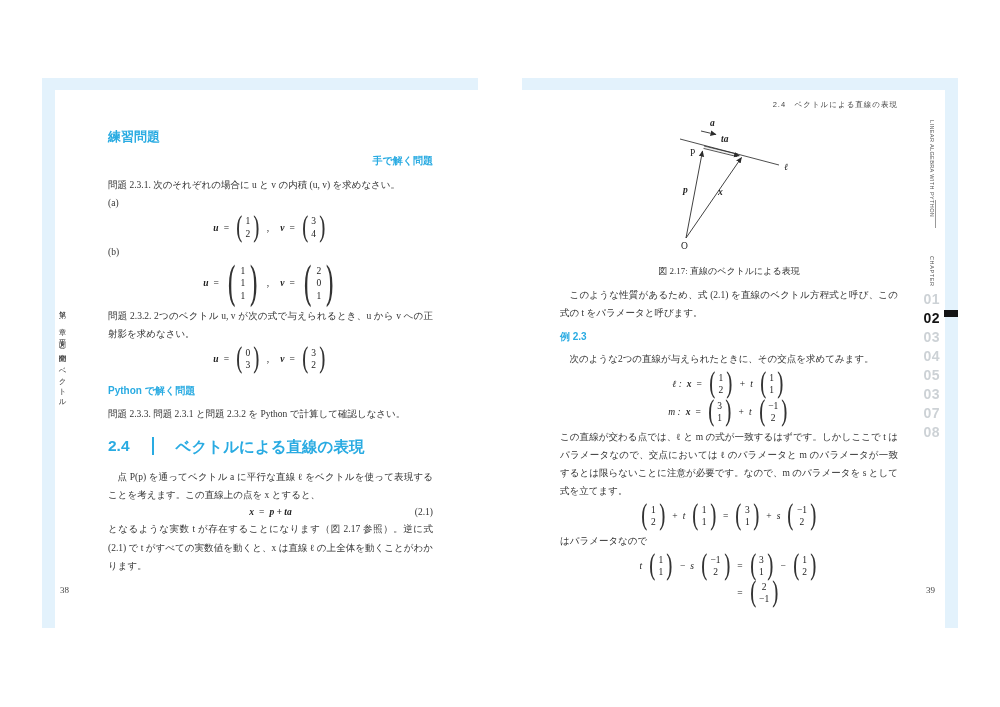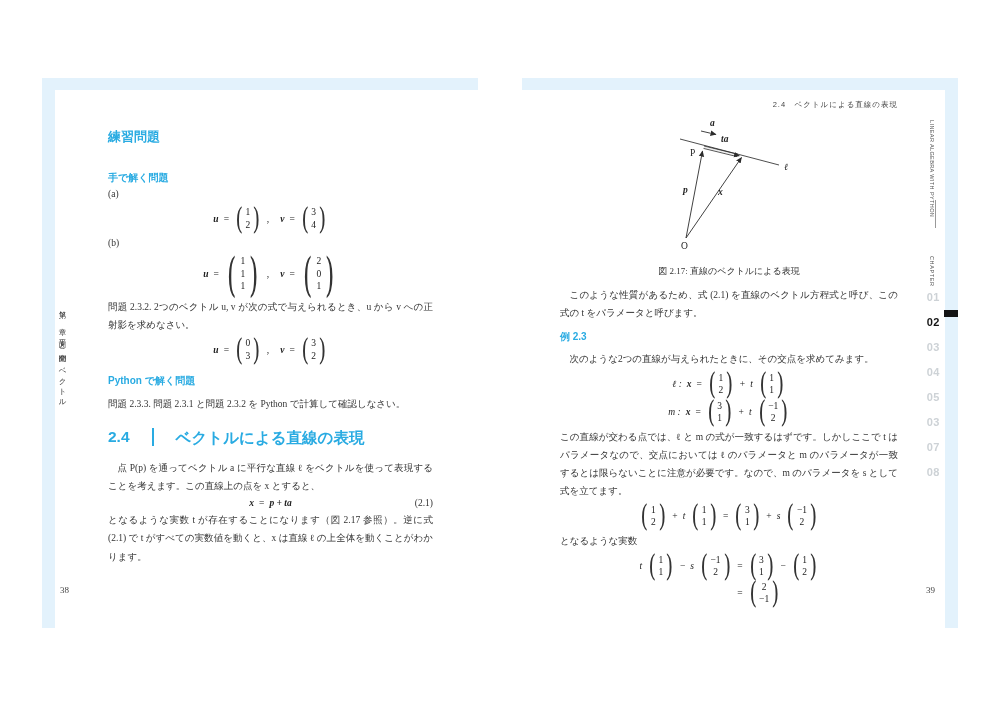--- a/index.html
+++ b/index.html
@@ -62,43 +62,44 @@
   .fig-caption { font-size:9px; color:#333; text-align:center; margin:2px 0 8px 0; }
 
   .side-title { position:absolute; left:935px; top:120px; transform:rotate(90deg);
                 transform-origin:left top; white-space:nowrap; font-family:"Liberation Sans",sans-serif;
                 font-size:5.5px; letter-spacing:.4px; color:#555; }
   .side-rule { position:absolute; left:935px; top:200px; width:1px; height:28px; background:#999; }
   .side-chapter { position:absolute; left:935px; top:256px; transform:rotate(90deg);
                   transform-origin:left top; white-space:nowrap; font-family:"Liberation Sans",sans-serif;
                   font-size:5.5px; letter-spacing:.6px; color:#555; }
   .ch-list { position:absolute; left:914px; top:291px; width:26px; display:flex;
-             flex-direction:column; gap:13px; align-items:flex-end;
-             font-family:"Liberation Sans",sans-serif; font-weight:bold; font-size:11px; }
+             flex-direction:column; gap:3px; align-items:flex-end;
+             font-family:"Liberation Sans",sans-serif; font-weight:bold; font-size:14px; }
   .ch-num { color:#CDD2D6; letter-spacing:.5px; }
   .ch-num.active { color:#141414; }
   .ch-tab { position:absolute; left:944px; top:310px; width:14px; height:7px; background:#141414; }
 
   svg text { font-family:"Liberation Serif","DejaVu Serif",serif; font-size:9.5px; fill:#222; }
   svg .mi { font-style:italic; }
   svg .mb { font-style:italic; font-weight:bold; }
 </style>
 </head>
 <body>
 
 <div class="stage">
 
   <div class="frame left"></div>
   <div class="sheet left">
     <div class="lcontent">
 
       <div class="h-blue1">練習問題</div>
 
-      <div class="h-blue2" style="margin-top:25px;">手で解く問題</div>
-
+      <div class="h-blue2" style="margin-top:8px;text-align:right;">手で解く問題</div>
+
+      <div class="body-txt" style="margin-top:8px;">問題 2.3.1. 次のそれぞれの場合に u と v の内積 (u, v) を求めなさい。</div>
 
       <div class="body-txt">(a)</div>
 
       <div class="formula">
         <span class="bi">u</span>
         <span>=</span>
         <span class="vec">
             <span class="par p2">(</span>
             <span class="vcol">
               <span class="cell">1</span>
@@ -321,21 +322,21 @@
         <span class="vec">
             <span class="par p2">(</span>
             <span class="vcol">
               <span class="cell">−1</span>
               <span class="cell">2</span>
             </span>
             <span class="par p2">)</span>
           </span>
       </div>
 
-      <div class="body-txt">となるような実数</div>
+      <div class="body-txt">はパラメータなので</div>
 
       <div class="align-grid">
         <div class="a-lhs">
           <span class="it">t</span>
           <span class="vec">
               <span class="par p2">(</span>
               <span class="vcol">
                 <span class="cell">1</span>
                 <span class="cell">1</span>
               </span>

